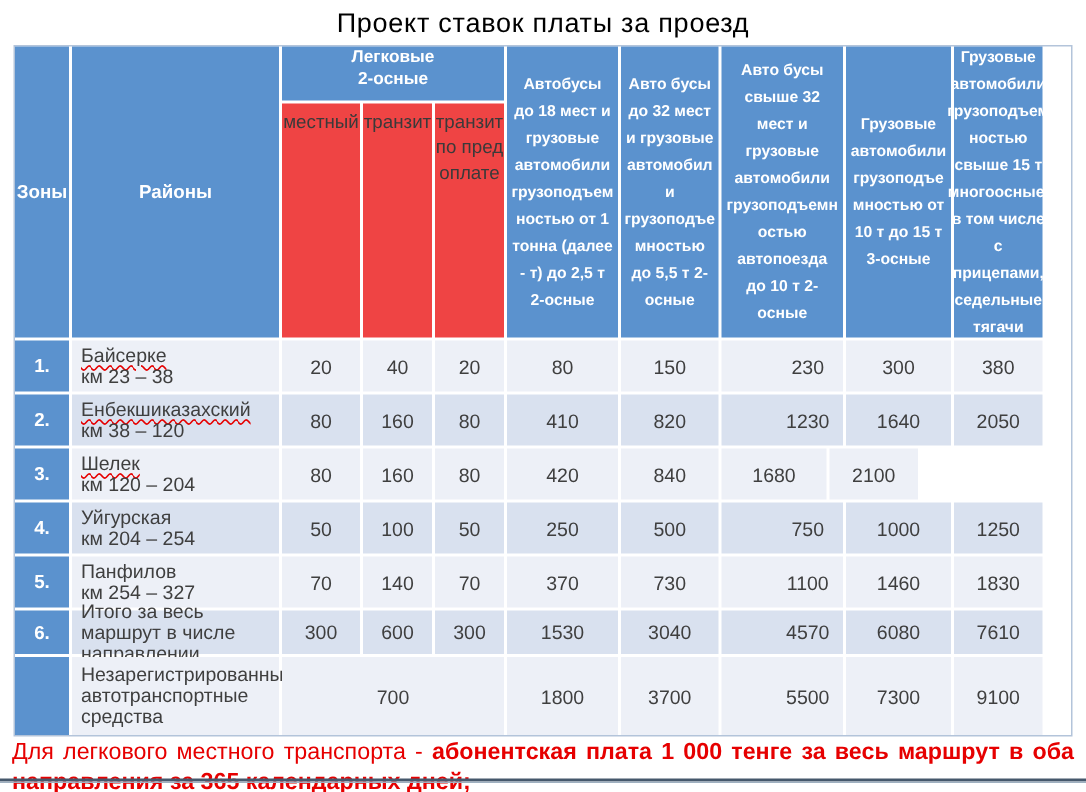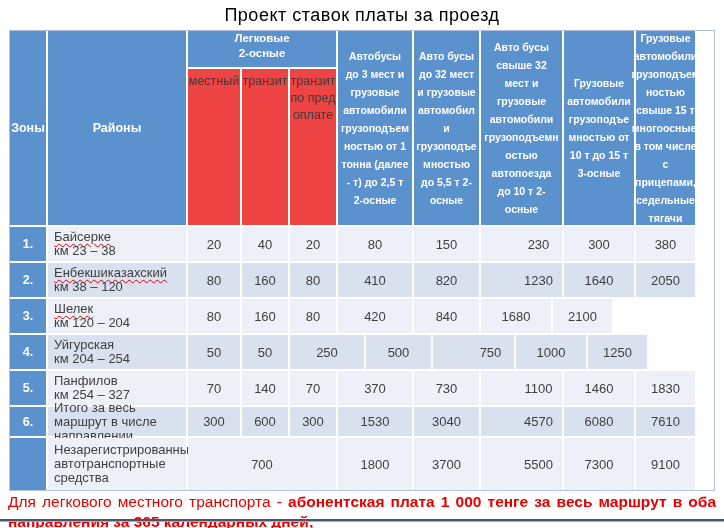--- a/index.html
+++ b/index.html
@@ -79,21 +79,21 @@
       <div class="band hblue">
         <span>Легковые</span>
         <span>2-осные</span>
       </div>
       <div class="subrow">
         <div class="cell subhead c2">местный</div>
         <div class="cell subhead c3">транзит</div>
         <div class="cell subhead c4">транзит по пред оплате</div>
       </div>
     </div>
-    <div class="cell hblue vh c5">Автобусы до 3 мест и грузовые автомобили грузоподъем ностью от 1 тонна (далее - т) до 2,5 т 2-осные</div>
+    <div class="cell hblue vh c5">Автобусы до 18 мест и грузовые автомобили грузоподъем ностью от 1 тонна (далее - т) до 2,5 т 2-осные</div>
     <div class="cell hblue vh c6">Авто бусы до 32 мест и грузовые автомобил и грузоподъе мностью до 5,5 т 2-осные</div>
     <div class="cell hblue vh c7">Авто бусы свыше 32 мест и грузовые автомобили грузоподъемн остью автопоезда до 10 т 2-осные</div>
     <div class="cell hblue vh c8">Грузовые автомобили грузоподъе мностью от 10 т до 15 т 3-осные</div>
     <div class="cell hblue vh c9">Грузовые автомобили грузоподъем ностью свыше 15 т многоосные, в том числе с прицепами, седельные тягачи</div>
   </div>
 
   <div class="trow dr r-light">
     <div class="cell hblue zone c0">1.</div>
     <div class="cell dcell district c1">
       <span class="squiggle">Байсерке</span>
@@ -140,20 +140,21 @@
     <div class="cell dcell num c9">2100</div>
   </div>
 
   <div class="trow dr r-dark">
     <div class="cell hblue zone c0">4.</div>
     <div class="cell dcell district c1">
       <span>Уйгурская</span>
       <span>км 204 – 254</span>
     </div>
     <div class="cell dcell num c2">50</div>
+    <div class="cell dcell num c3">100</div>
     <div class="cell dcell num c4">50</div>
     <div class="cell dcell num c5">250</div>
     <div class="cell dcell num c6">500</div>
     <div class="cell dcell num c7">750</div>
     <div class="cell dcell num c8">1000</div>
     <div class="cell dcell num c9">1250</div>
   </div>
 
   <div class="trow dr r-light">
     <div class="cell hblue zone c0">5.</div>

